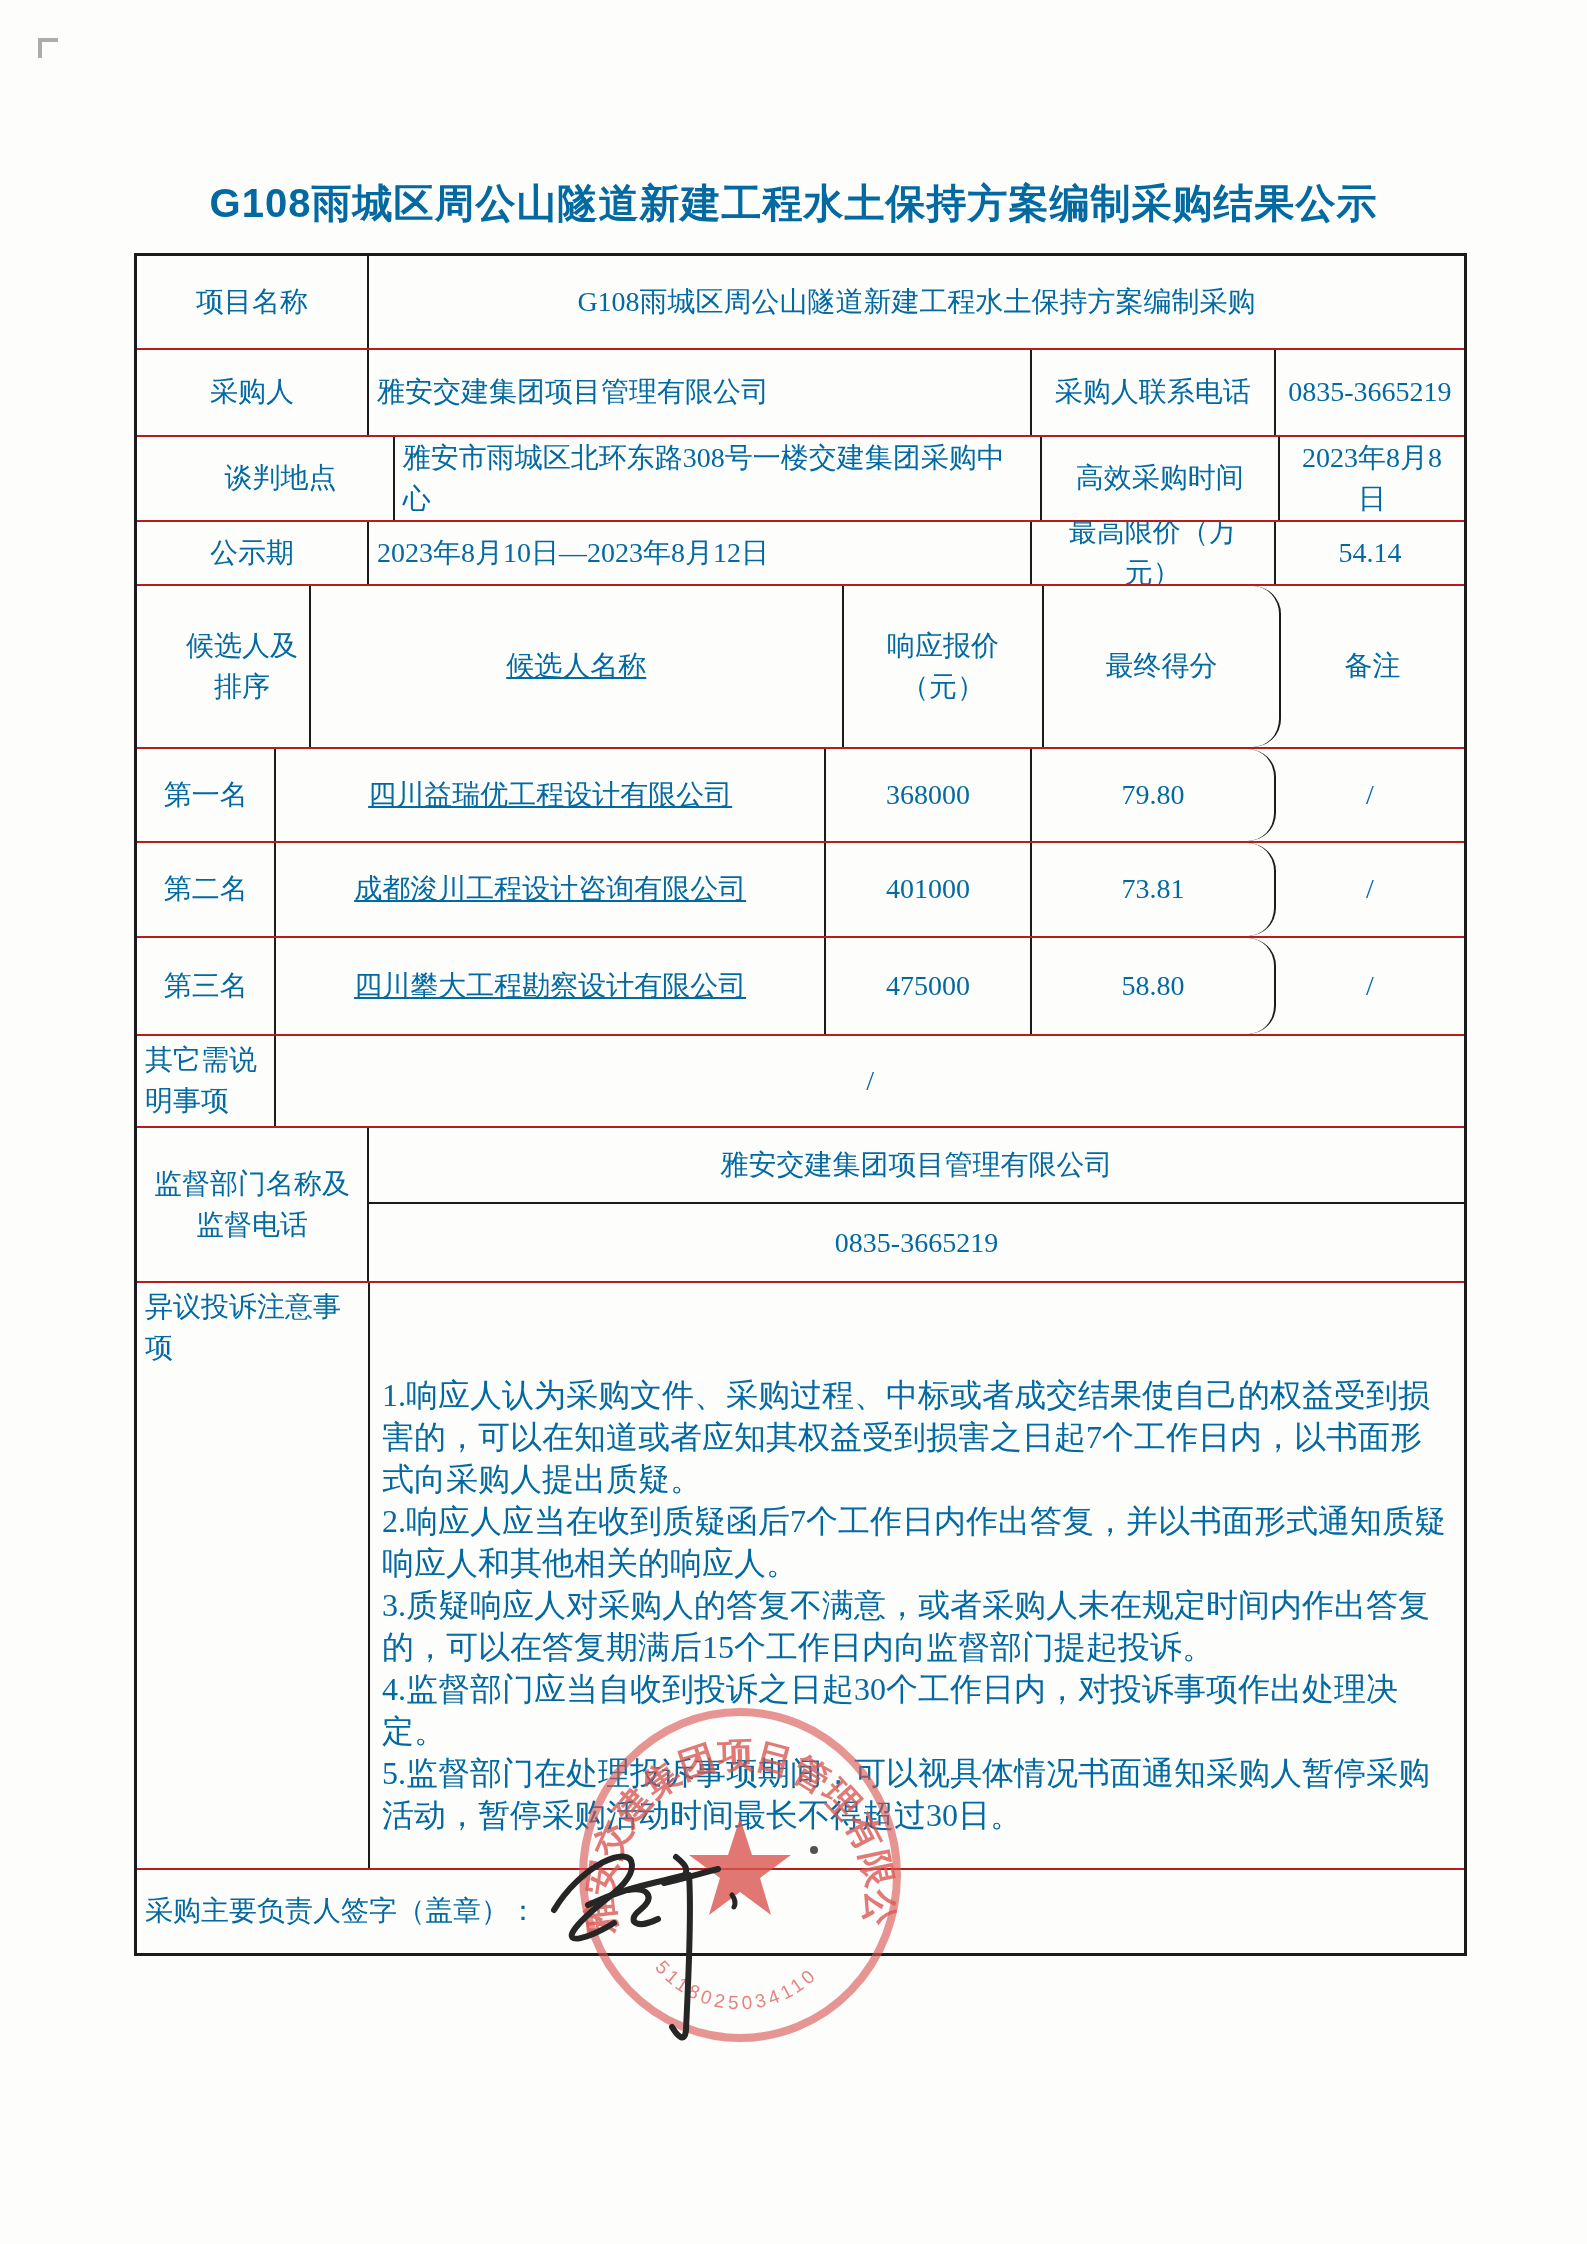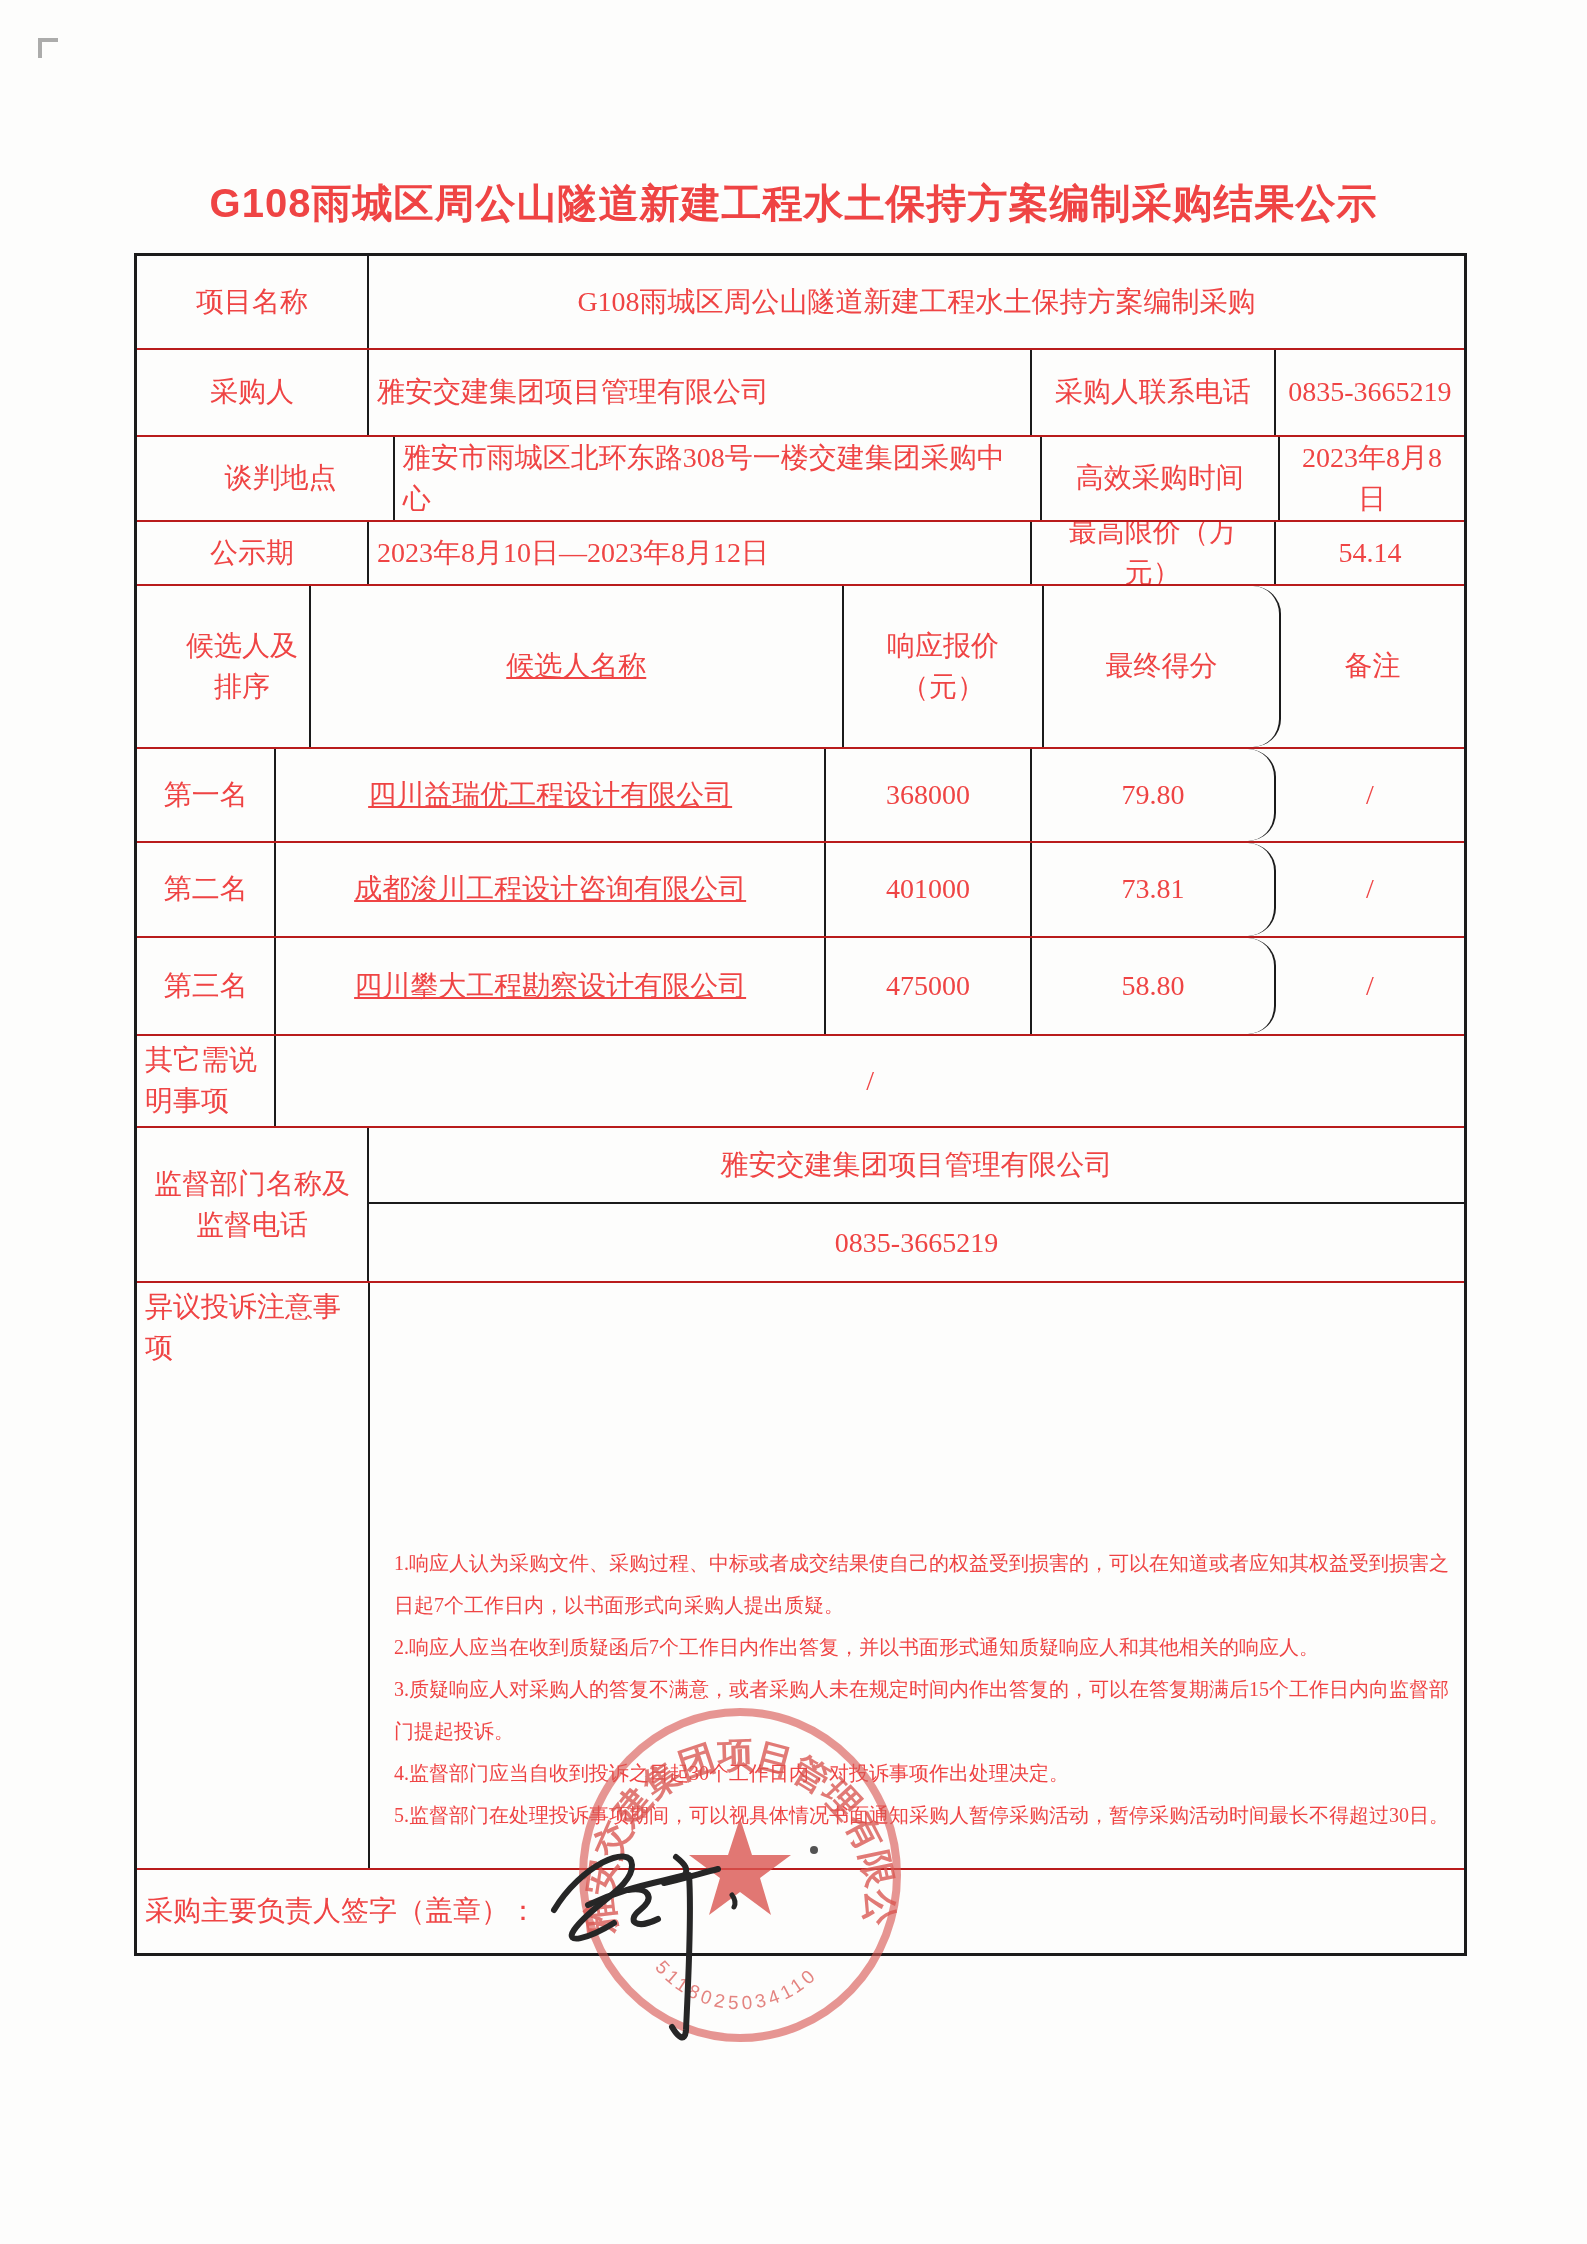--- a/index.html
+++ b/index.html
@@ -1,18 +1,18 @@
 <!DOCTYPE html>
 <html><head>
 <meta charset="utf-8">
 <style>
   html,body { margin:0; padding:0; background:#e8e8e8; }
   .page {
     position:relative; width:1587px; height:2244px; margin:0 auto;
-    background:#fdfdfc; color:#ef4444;
+    background:#fdfdfc; color:#0369a1;
     font-family:"Liberation Serif", serif;
     overflow:hidden;
   }
   .scan-mark { position:absolute; left:38px; top:38px; width:16px; height:16px;
     border-left:4px solid #777; border-top:4px solid #777; opacity:.6; }
   .doc-title {
     position:absolute; top:176px; left:0; width:100%;
     text-align:center; font-family:"Liberation Sans", sans-serif;
     font-weight:bold; font-size:40px; letter-spacing:1px;
   }
@@ -47,21 +47,21 @@
   .h1 { height:94px; } .h2 { height:87px; } .h3 { height:85px;padding-left:31px; } .h4 { height:64px; }
   .h5 { height:163px;padding-left:38px; } .h6 { height:94px; } .h7 { height:95px; } .h8 { height:98px; }
   .h9 { height:92px; } .h10 { height:155px; } .h11 { height:587px; } .h12 { height:83px; }
   .stack { display:flex; flex-direction:column; width:1100px; }
   .stack .sub { border-bottom:2px solid #1b1b1b; box-sizing:border-box;
     display:flex; align-items:center; justify-content:center; font-size:28px; }
   .stack .sub.last { border-bottom:none; }
   .sub.s1 { height:76px; } .sub.s2 { height:77px; }
   .notes-cell { width:1094px; border-right:none; box-sizing:border-box;
     display:flex; flex-direction:column; justify-content:flex-end;
-    padding:4px 12px 32px 24px; font-size:20px; text-align:left; }
+    padding:4px 12px 32px 12px; font-size:32px; text-align:left; }
   .notes-cell p { margin:0; line-height:42px; word-break:break-all; }
   .sig-row-cell { width:1327px; border-right:none; }
   .stamp { position:absolute; left:572px; top:1700px; width:336px; height:350px;
     z-index:5; pointer-events:none; }
   .signature { position:absolute; left:536px; top:1835px; width:230px; height:230px;
     z-index:6; pointer-events:none; }
 </style>
 </head>
 <body>
 

